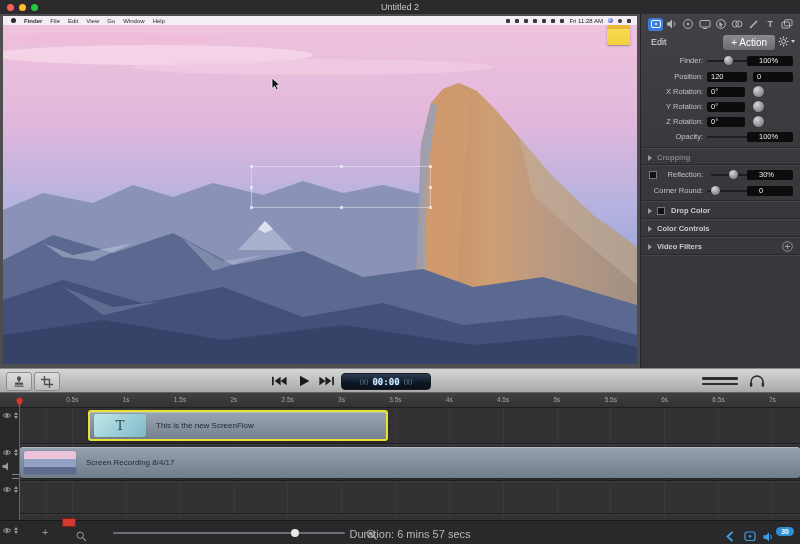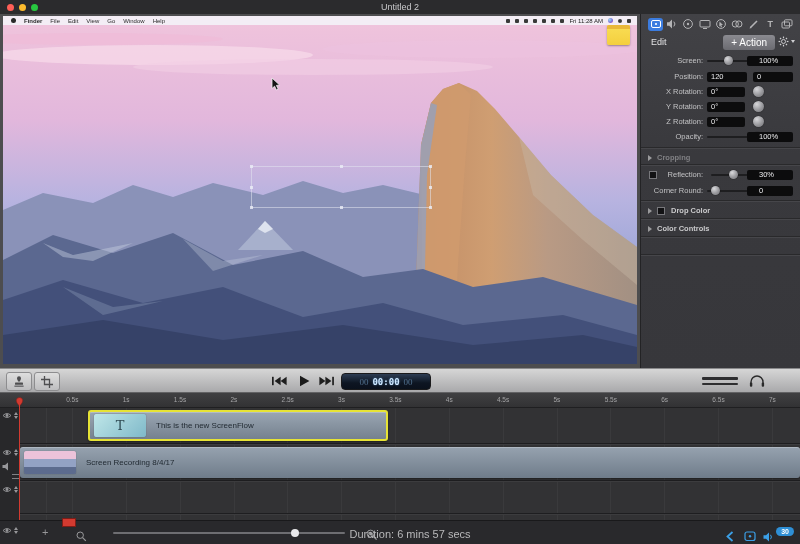--- a/index.html
+++ b/index.html
@@ -310,21 +310,21 @@
               <line x1="8.6" y1="8.6" x2="9.8" y2="9.8"></line>
             <line x1="9.8" y1="2.2" x2="8.6" y2="3.4"></line>
               <line x1="3.4" y1="8.6" x2="2.2" y2="9.8"></line>
           </g>
         </svg>
         <span class="caret-down"></span>
       </span>
     </div>
 
     <div class="irow" style="top:40px;">
-      <span class="ilabel">Screen:</span>
+      <span class="ilabel">Finder:</span>
       <span class="slider" style="width:44px;">
           <span class="shandle" style="left:38%;"></span>
         </span>
       <span class="vbox right">100%</span>
     </div>
 
     <div class="irow" style="top:56px;">
       <span class="ilabel">Position:</span>
       <span class="vbox" style="width:40px;">120</span>
       <span class="vbox" style="width:40px;margin-left:6px;">0</span>
@@ -386,20 +386,31 @@
       <span class="sec-label">Drop Color</span>
     </div>
 
     <div class="divider" style="top:204px;"></div>
     <div class="irow" style="top:208px;">
       <span class="disc"></span>
       <span class="sec-label">Color Controls</span>
     </div>
 
     <div class="divider" style="top:222px;"></div>
+    <div class="irow" style="top:226px;">
+      <span class="disc"></span>
+      <span class="sec-label">Video Filters</span>
+      <span class="plus-circle">
+        <svg width="11" height="11" viewBox="0 0 11 11">
+            <circle cx="5.5" cy="5.5" r="4.8" fill="none" stroke="#9a9a9c" stroke-width="0.9"></circle>
+            <line x1="5.5" y1="3" x2="5.5" y2="8" stroke="#9a9a9c" stroke-width="1"></line>
+            <line x1="3" y1="5.5" x2="8" y2="5.5" stroke="#9a9a9c" stroke-width="1"></line>
+          </svg>
+      </span>
+    </div>
     <div class="divider" style="top:240px;"></div>
   </div>
 
   <div class="transport">
     <span class="toolbtn" style="left:6px;">
       <svg width="12" height="12" viewBox="0 0 12 12">
         <path d="M4,2.2 a2,2 0 0 1 4,0 c0,1.5 -1,2 -1,3.2 h-2 c0,-1.2 -1,-1.7 -1,-3.2 Z" fill="#4e4e50"></path>
         <rect x="2" y="6.6" width="8" height="2.2" rx="0.6" fill="#4e4e50"></rect>
         <rect x="1.4" y="9.6" width="9.2" height="1.1" fill="#4e4e50"></rect>
       </svg>

